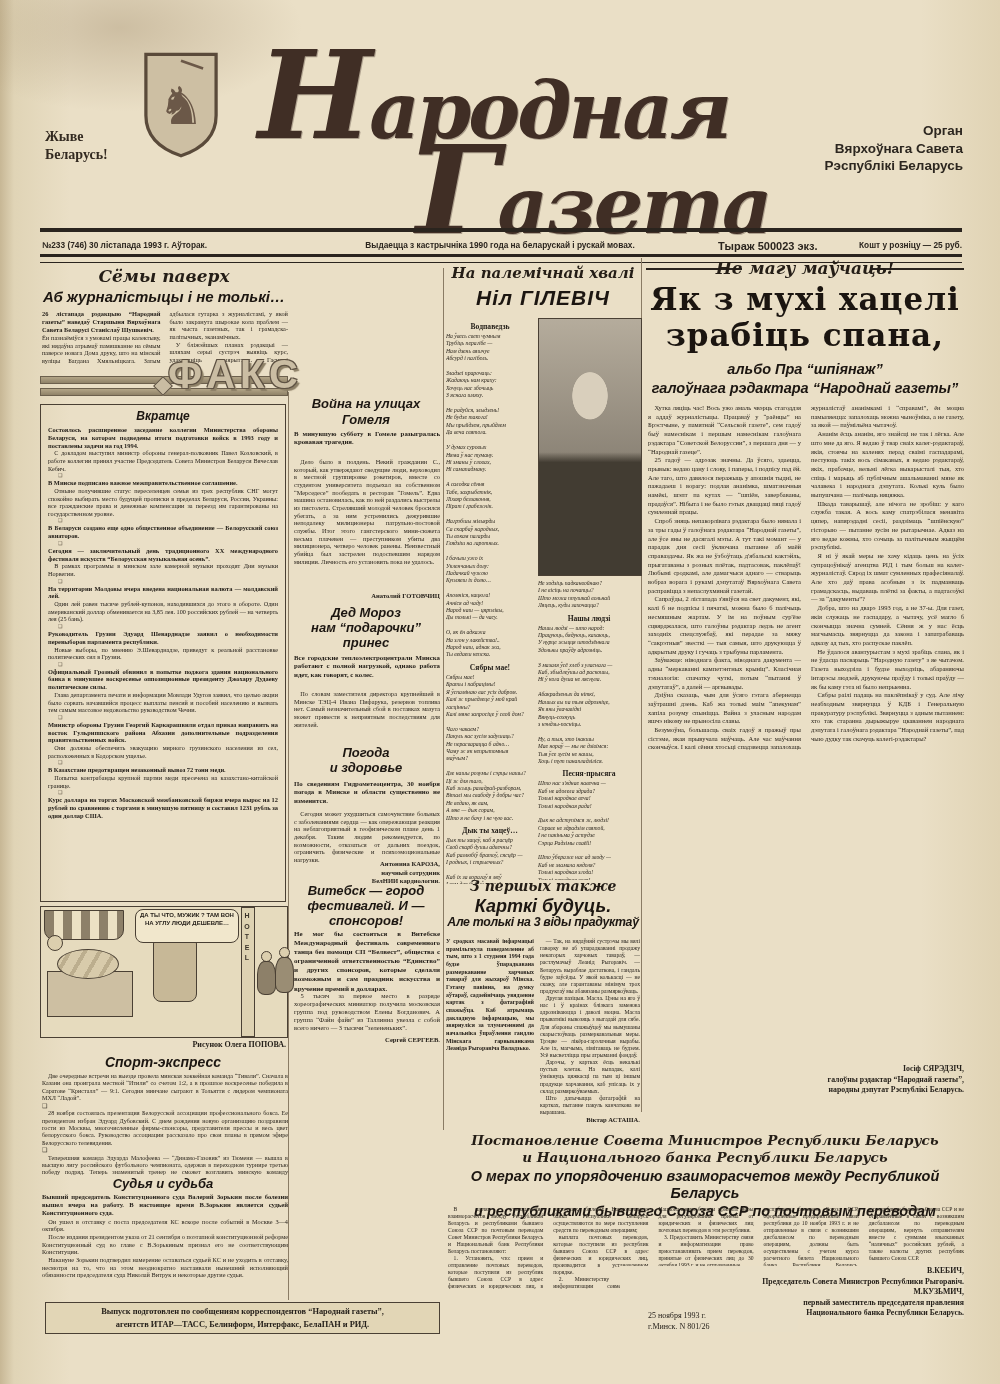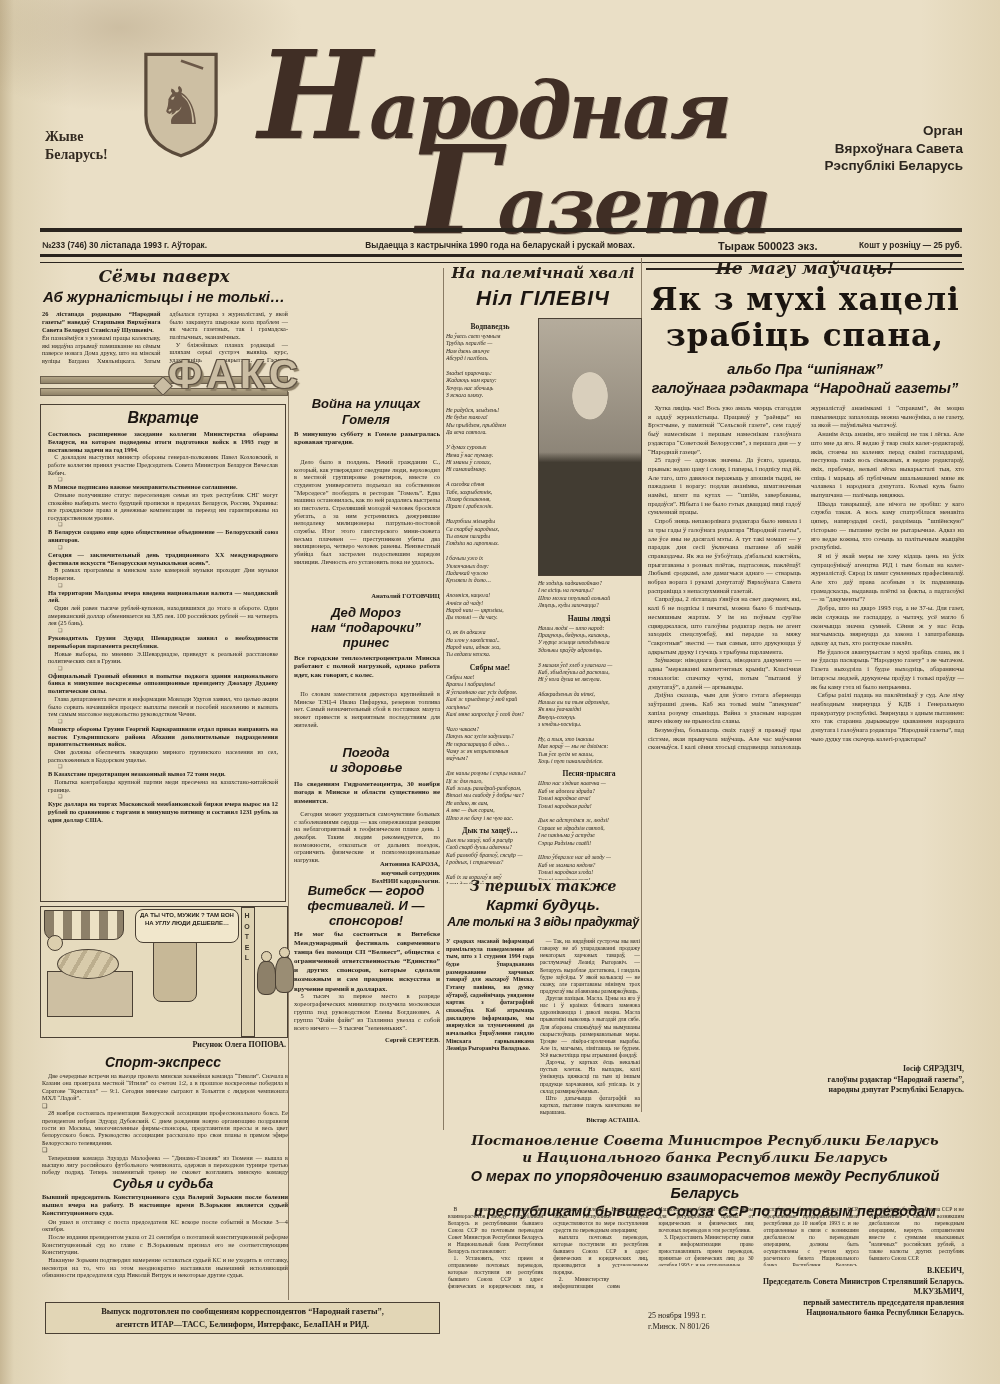--- a/index.html
+++ b/index.html
@@ -91,21 +91,21 @@
     <div class="pre jst body-t">Ён пазнаёміўся з умовамі працы калектыву, які нядаўна атрымаў памяшканне на сёмым паверсе новага Дома друку, што на мінскай вуліцы Багдана Хмяльніцкага. Затым адбылася гутарка з журналістамі, у якой было закранута шырокае кола праблем — як чыста газетных, так і грамадска-палітычных, эканамічных.
  У бліжэйшых планах рэдакцыі — шляхам серыі сустрэч выявіць курс, удакладніць прыярытэты. Гасцямі “Народнай газеты” стануць прадстаўнікі розных дзяржаўных узроўняў, партый, грамадскіх арганізацый, працоўных калектываў.</div>
   </div>
 
   <div class="abs faxbar" style="left:40px;top:376px;width:246px"></div>
   <div class="abs faxbar" style="left:40px;top:388px;width:246px"></div>
   <div class="abs" style="left:156px;top:379px;width:12px;height:12px;background:#c9bca2;border:1px solid #5e5243;transform:rotate(45deg)"></div>
   <div class="abs faxword" style="left:168px;top:352px">ФАКС</div>
 
   <div class="abs boxed clip" style="left:40px;top:404px;width:246px;height:498px;padding:4px 7px;box-sizing:border-box">
-    <div class="sans bold ctr ink" style="font-size:16px;margin-bottom:3px">Вкратце</div>
+    <div class="sans bold ctr ink" style="font-size:12px;margin-bottom:3px">Вкратце</div>
     <div>
         <div class="brief-t pre jst">Состоялось расширенное заседание коллегии Министерства обороны Беларуси, на котором подведены итоги подготовки войск в 1993 году и поставлены задачи на год 1994.</div>
         <div class="brief-d pre jst"> С докладом выступил министр обороны генерал-полковник Павел Козловский, в работе коллегии принял участие Председатель Совета Министров Беларуси Вячеслав Кебич.</div>
         <div class="sq">❑</div>
       </div>
     <div>
         <div class="brief-t pre jst">В Минске подписано важное межправительственное соглашение.</div>
         <div class="brief-d pre jst"> Отныне получившие статус переселенцев семьи из трех республик СНГ могут спокойно выбирать место будущей прописки в пределах Беларуси, России, Украины: все гражданские права и денежные компенсации за переезд им гарантированы на государственном уровне.</div>
         <div class="sq">❑</div>
       </div>
@@ -361,21 +361,21 @@
 Толькі народная праўда!
 Толькі народная вера!
 
 Дык не адступімся ж, людзі!
 Справе не здрадзім святой,
 І не пакіньма ў астудзе
 Сэрца Радзімы сваёй!</div>
   </div>
 
   <div class="abs kick ctr" style="left:446px;top:878px;width:194px;font-size:14px">З першых также</div>
-  <div class="abs sans bold ctr ink" style="left:446px;top:896px;width:194px;font-size:15px">Карткі будуць.</div>
+  <div class="abs sans bold ctr ink" style="left:446px;top:896px;width:194px;font-size:18px">Карткі будуць.</div>
   <div class="abs sans bold ctr ink" style="left:443px;top:915px;width:200px;font-size:12.3px;letter-spacing:-0.3px">Але толькі на 3 віды прадуктаў</div>
   <div class="abs pre jst bold clip" style="left:446px;top:938px;width:88px;height:184px;font-size:5.9px;line-height:1.3">У сродках масавай інфармацыі прамільгнула паведамленне аб тым, што з 1 студзеня 1994 года будзе ўпарадкавана размеркаванне харчовых тавараў для жыхароў Мінска. Гэтаму павінна, на думку аўтараў, садзейнічаць увядзенне картак з фатаграфіяй спажыўца. Каб атрымаць дакладную інфармацыю, мы звярнуліся за тлумачэннямі да начальніка ўпраўлення гандлю Мінскага гарвыканкама Леаніда Рыгоравіча Валадзько.</div>
   <div class="abs pre jst clip" style="left:540px;top:938px;width:100px;height:184px;font-size:5.7px;line-height:1.25"> — Так, на нядаўняй сустрэчы мы вялі гаворку не аб упарадкаванні продажу некаторых харчовых тавараў, — растлумачыў Леанід Рыгоравіч. — Беларусь выраблае дастаткова, і гандаль будзе заўсёды. У якой колькасці — не скажу, але гарантаваны мінімум трох прадуктаў мы абавязаны размяркоўваць.
  Другая пазіцыя. Масла. Цэны на яго ў нас і ў краінах блізкага замежжа адрозніваюцца і даволі моцна. Масла прыватнікі вывозяць з выгадай для сябе. Для абароны спажыўцоў мы вымушаны скарыстоўваць размеркавальныя меры. Трэцяе — лікёра-гарэлачныя вырабы. Але іх, магчыма, лімітаваць не будзем. Усё высветліцца пры атрыманні фондаў.
  Дарэчы, у картках ёсць некалькі пустых клетак. На выпадак, калі ўзнікнуць цяжкасці па тым ці іншым прадукце харчавання, каб упісаць іх у склад размяркоўваемых.
  Што датычыцца фатаграфій на картках, пытанне пакуль канчаткова не вырашана.</div>
   <div class="abs rgt byline" style="left:540px;top:1116px;width:100px">Віктар АСТАША.</div>
 
   <div class="abs hrule" style="left:646px;top:268px;width:96px;height:2px"></div>
   <div class="abs hrule" style="left:872px;top:268px;width:92px;height:2px"></div>
@@ -411,21 +411,21 @@
   <div class="abs pre jst clip" style="left:448px;top:1206px;width:516px;height:94px;columns:5;column-gap:10px;font-size:5.6px;line-height:1.25;color:#2a241c"> В целях упорядочения взаиморасчетов между Республикой Беларусь и республиками бывшего Союза ССР по почтовым переводам Совет Министров Республики Беларусь и Национальный банк Республики Беларусь постановляют:
  1. Установить, что: прием и отправление почтовых переводов, которые поступили из республик бывшего Союза ССР в адрес физических и юридических лиц, в расчетных билетах Национального банка Республики Беларусь осуществляются по мере поступления средств по переводным операциям;
  выплата почтовых переводов, которые поступили из республик бывшего Союза ССР в адрес физических и юридических лиц, производится в установленном порядке.
  2. Министерству связи и информатизации совместно с Национальным банком принять меры для регулирования приема от юридических и физических лиц почтовых переводов в эти республики.
  3. Предоставить Министерству связи и информатизации право приостанавливать прием переводов, принятые от физических лиц до 30 октября 1993 г. и не отправленные.
  4. Установить, что переводы по почте алиментов, пенсий, помощи, стипендий, заработной платы в республики бывшего Союза ССР, оформленные предприятиями связи республики до 10 ноября 1993 г. и не отправленные в связи с возникшим дисбалансом по переводным операциям, должны быть осуществлены с учетом курса расчетного билета Национального банка Республики Беларусь, установленного этим банком на дату их перечисления.
  5. Почтовые переводы, адресованные в республики бывшего Союза ССР и не отправленные в связи с возникшим дисбалансом по переводным операциям, вернуть отправителям вместе с суммами взысканных “наличных” российских рублей, а также валюты других республик бывшего Союза ССР.</div>
 
   <div class="abs rgt sig" style="left:620px;top:1266px;width:344px;background:#e9dfc7">
     <span>В.КЕБИЧ,</span><br>
-    <span>Председатель Совета Министров Стрелявший Беларусь.</span><br>
+    <span>Председатель Совета Министров Республики Рыгоравіч.</span><br>
     <span>М.КУЗЬМИЧ,</span><br>
     <span class="pre">первый заместитель председателя правления
 Национального банка Республики Беларусь.</span>
   </div>
   <div class="abs pre" style="left:648px;top:1310px;width:150px;font-size:8px;line-height:1.4;background:#e9dfc7">25 ноября 1993 г.
 г.Минск. N 801/26</div>
 
 </div>
 
 </body></html>

